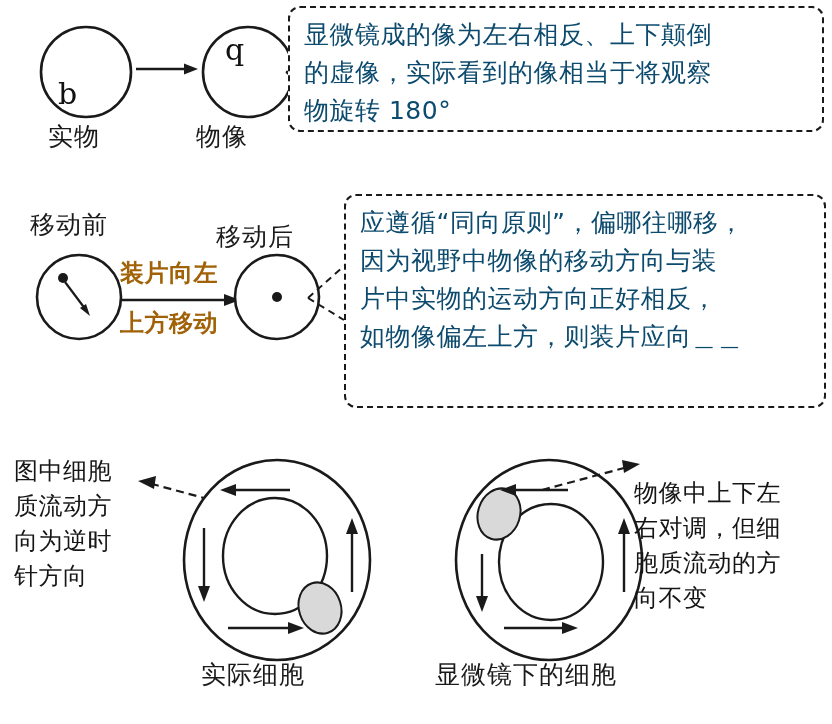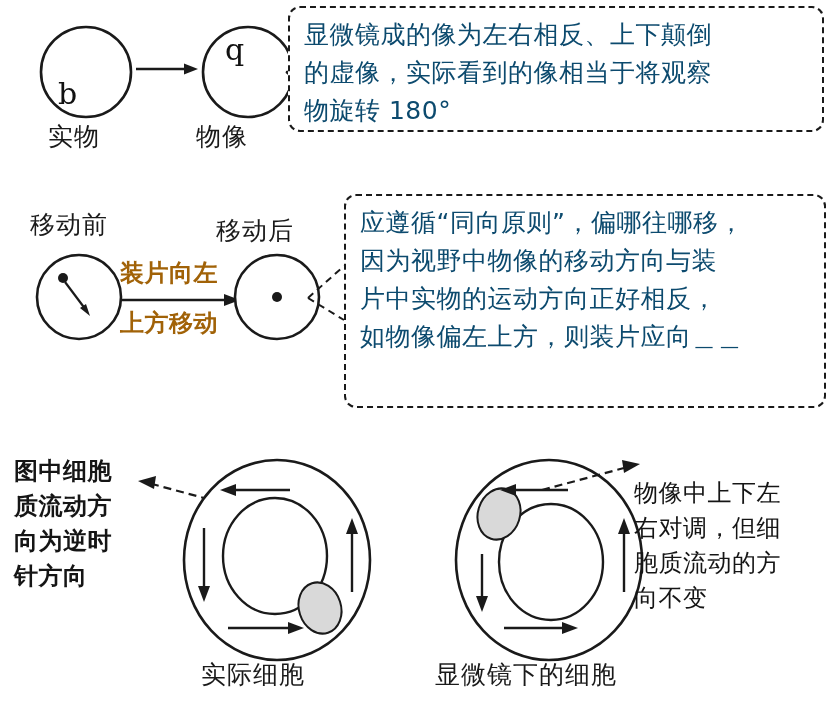--- a/index.html
+++ b/index.html
@@ -101,21 +101,21 @@
         <div class="cn box-text">显微镜成的像为左右相反、上下颠倒</div>
         <div class="cn box-text">的虚像，实际看到的像相当于将观察</div>
         <div class="cn box-text">物旋转 180°</div>
       </div>
     </div>
   </div>
 
   <div class="abs" style="left:0;top:190px;width:712px;height:230px;">
 
     <div class="abs cn label-cn" style="left:30px;top:22px;">移动前</div>
-    <div class="abs cn label-cn" style="left:216px;top:28px;font-family:Liberation Serif, serif;">移动后</div>
+    <div class="abs cn label-cn" style="left:216px;top:34px;font-family:Liberation Serif, serif;">移动后</div>
 
     <svg class="abs" style="left:34px;top:62px;" width="90" height="90">
       <circle cx="45" cy="45" r="42" fill="#fff" stroke="#1a1a1a" stroke-width="2.6"></circle>
       <circle cx="29" cy="26" r="5" fill="#1a1a1a"></circle>
       <line x1="31" y1="30" x2="52" y2="58" stroke="#1a1a1a" stroke-width="2.2"></line>
       <polygon points="56,64 46,56 52,52" fill="#1a1a1a"></polygon>
     </svg>
 
     <div class="abs cn arrow-cap" style="left:120px;top:68px;">装片向左</div>
     <svg class="abs" style="left:120px;top:102px;" width="122" height="16">
@@ -138,21 +138,21 @@
         <div class="cn box-text">应遵循“同向原则”，偏哪往哪移，</div>
         <div class="cn box-text">因为视野中物像的移动方向与装</div>
         <div class="cn box-text">片中实物的运动方向正好相反，</div>
         <div class="cn box-text">如物像偏左上方，则装片应向＿＿</div>
       </div>
     </div>
   </div>
 
   <div class="abs" style="left:0;top:440px;width:832px;height:250px;">
 
-    <div class="abs" style="left:14px;top:14px;font-weight:bold;">
+    <div class="abs" style="left:14px;top:14px;">
       <div class="cn ann-text">图中细胞</div>
       <div class="cn ann-text">质流动方</div>
       <div class="cn ann-text">向为逆时</div>
       <div class="cn ann-text">针方向</div>
     </div>
 
     <svg class="abs" style="left:130px;top:22px;" width="110" height="50">
       <path d="M104,44 L22,22" fill="none" stroke="#1a1a1a" stroke-width="2.2" stroke-dasharray="8,5"></path>
       <polygon points="8,19 26,14 24,27" fill="#1a1a1a"></polygon>
     </svg>

